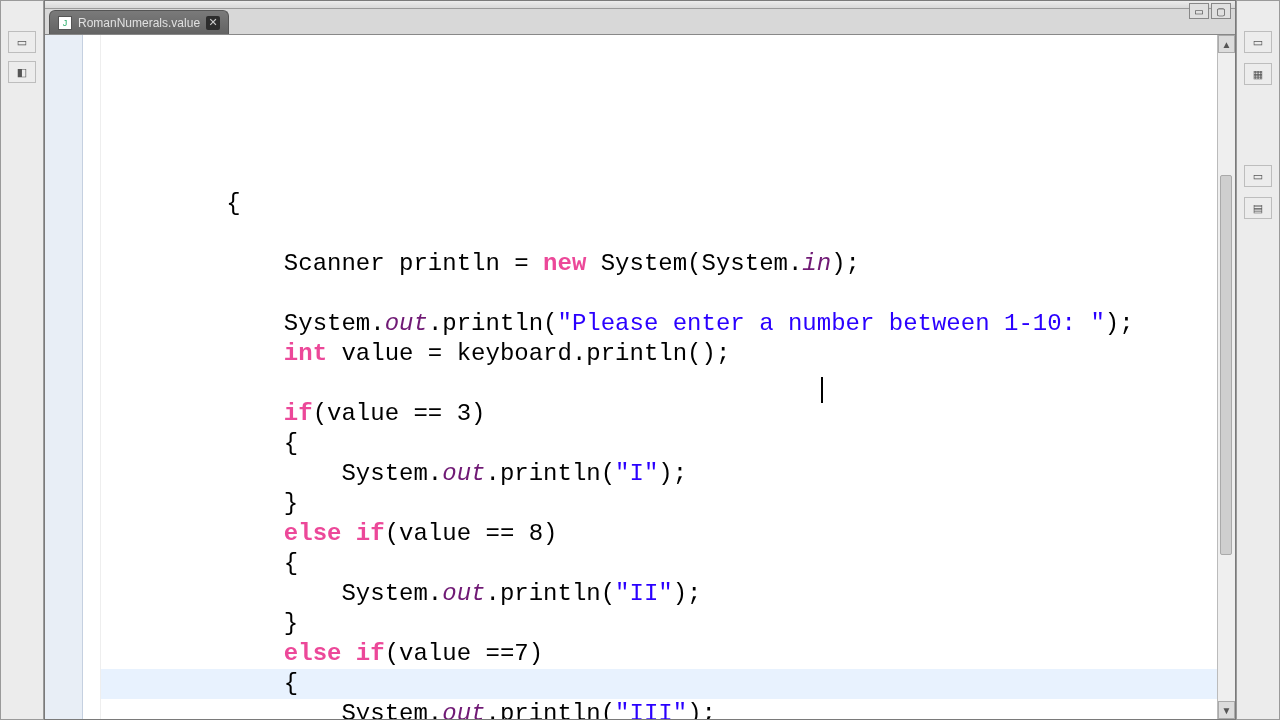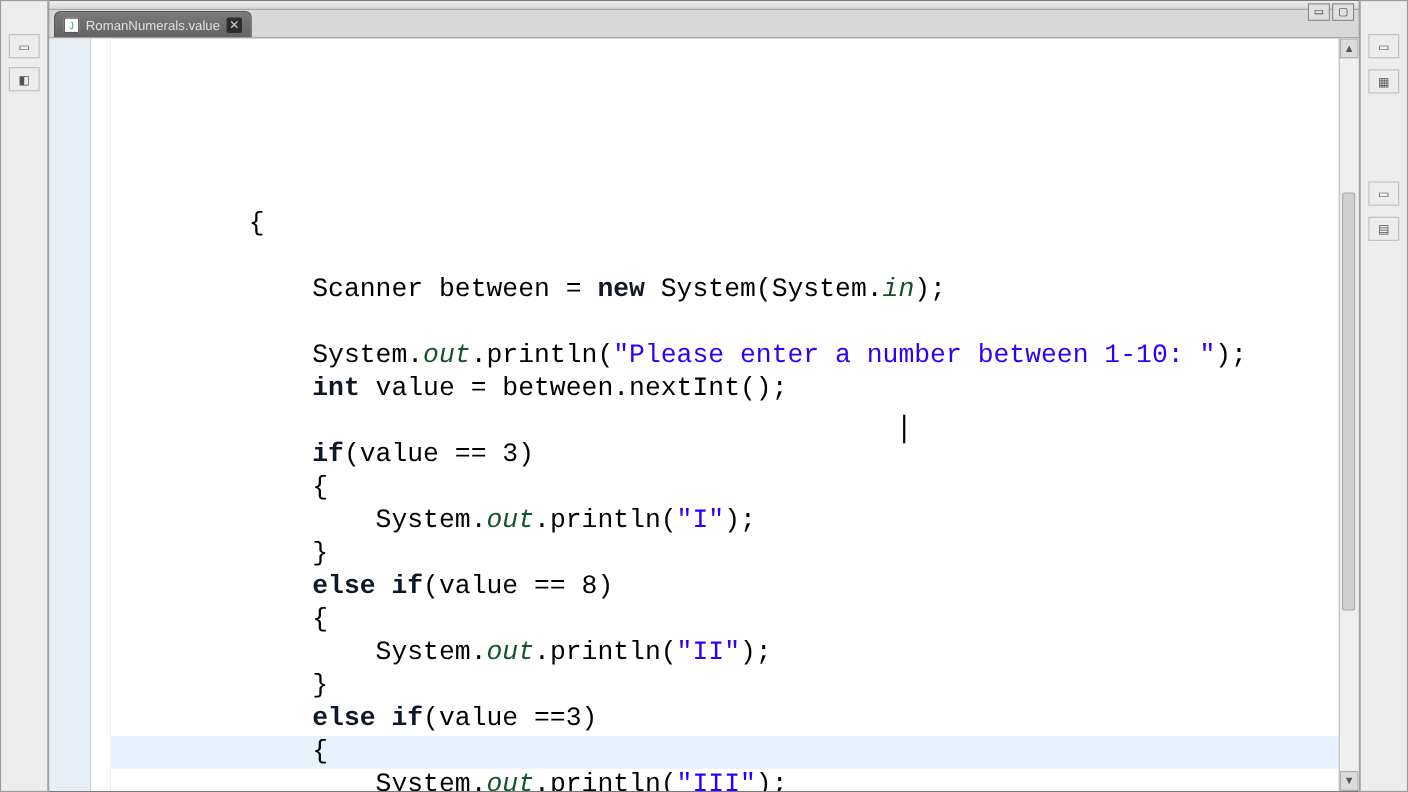--- a/index.html
+++ b/index.html
@@ -121,23 +121,23 @@
     flex: 1;
     position: relative;
     font-family: "Courier New", monospace;
     font-size: 24px;
     line-height: 30px;
     white-space: pre;
     padding-left: 10px;
     padding-top: 4px;
     color: #000;
   }
-  .kw { color: #0f172a; font-weight: bold; }
+  .kw { color: #ec4899; font-weight: bold; }
   .str { color: #2a00ff; }
-  .fld { color: #14532d; font-style: italic; }
+  .fld { color: #701a75; font-style: italic; }
   .current-line-hl {
     position: absolute;
     left: 0;
     width: 100%;
     height: 30px;
     background: #e8f2fe;
     z-index: 0;
   }
   .code-lines {
     position: relative;
@@ -216,34 +216,34 @@
     <div class="editor-body">
       <div class="gutter"></div>
       <div class="fold-ruler"></div>
 
       <div class="code-area">
         <div class="current-line-hl" style="top:634px"></div>
         <div class="text-cursor" style="left:720px; top:342px"></div>
 
         <div class="code-lines"><span>        </span><span>{</span>
 <span> </span>
-<span>            </span><span>Scanner between = </span><span class="kw">new</span><span> System(System.</span><span class="fld">in</span><span>);</span>
+<span>            </span><span>Scanner println = </span><span class="kw">new</span><span> System(System.</span><span class="fld">in</span><span>);</span>
 <span> </span>
 <span>            </span><span>System.</span><span class="fld">out</span><span>.println(</span><span class="str">"Please enter a number between 1-10: "</span><span>);</span>
-<span>            </span><span class="kw">int</span><span> value = between.nextInt();</span>
+<span>            </span><span class="kw">int</span><span> value = keyboard.println();</span>
 <span> </span>
 <span>            </span><span class="kw">if</span><span>(value == 3)</span>
 <span>            </span><span>{</span>
 <span>                </span><span>System.</span><span class="fld">out</span><span>.println(</span><span class="str">"I"</span><span>);</span>
 <span>            </span><span>}</span>
 <span>            </span><span class="kw">else if</span><span>(value == 8)</span>
 <span>            </span><span>{</span>
 <span>                </span><span>System.</span><span class="fld">out</span><span>.println(</span><span class="str">"II"</span><span>);</span>
 <span>            </span><span>}</span>
-<span>            </span><span class="kw">else if</span><span>(value ==3)</span>
+<span>            </span><span class="kw">else if</span><span>(value ==7)</span>
 <span>            </span><span>{</span>
 <span>                </span><span>System.</span><span class="fld">out</span><span>.println(</span><span class="str">"III"</span><span>);</span>
 
 
 
 </div>
       </div>
 
       <div class="vscroll">
         <div class="arrow up">▲</div>

